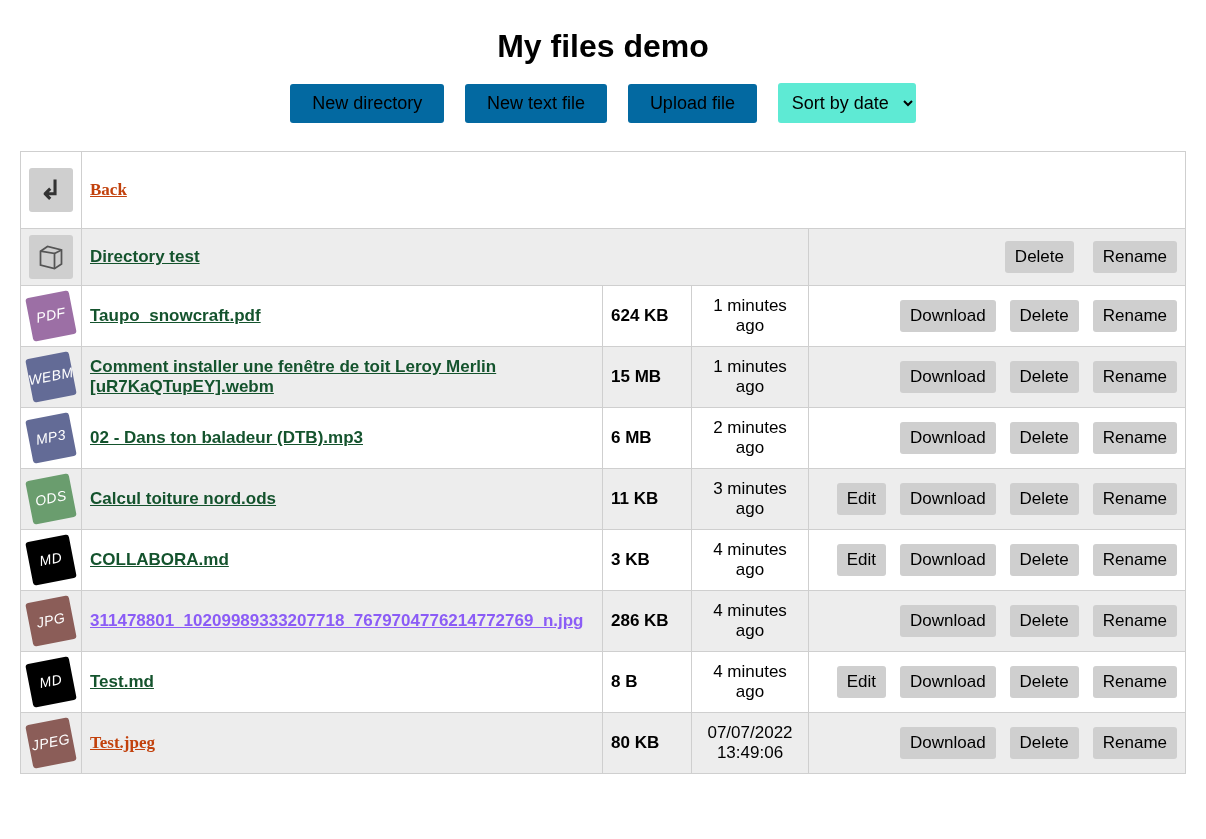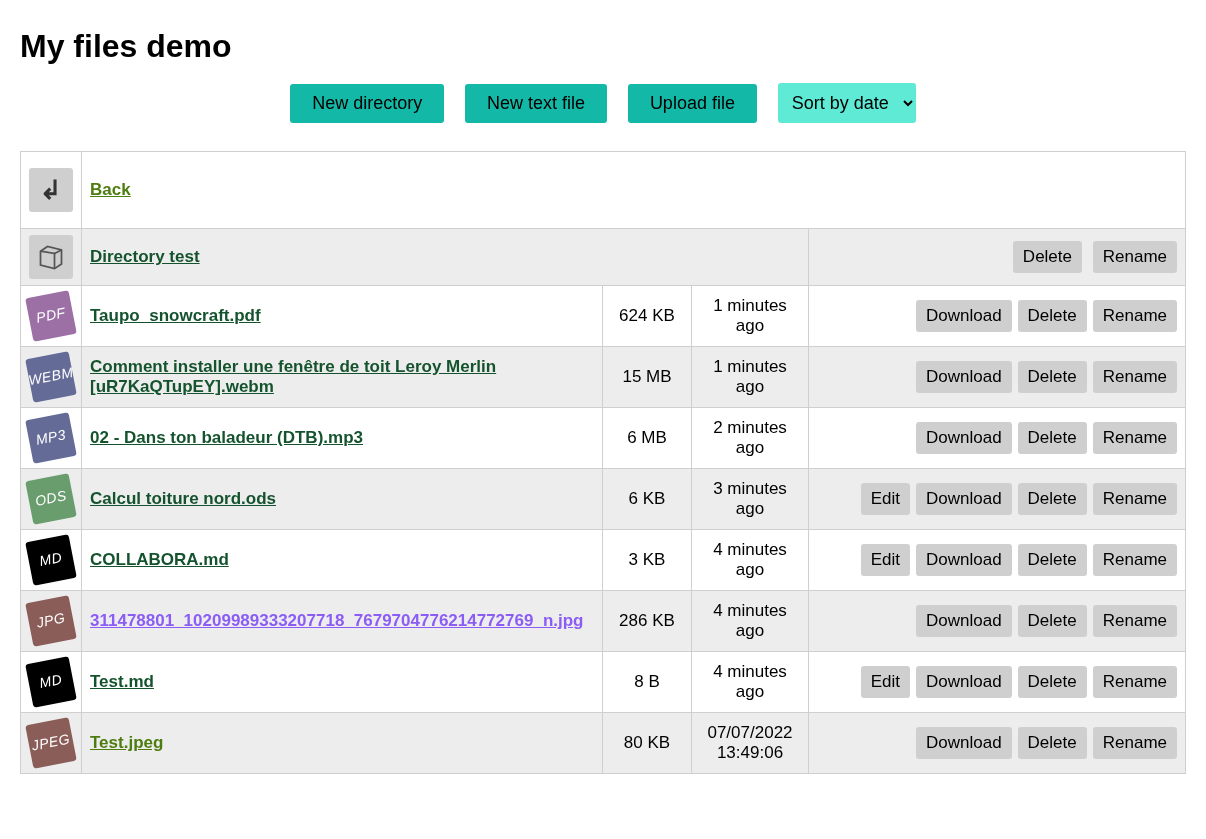--- a/index.html
+++ b/index.html
@@ -4,32 +4,32 @@
 <style>
   body {
     margin: 0;
     padding: 20px;
     font-family: Arial, Helvetica, sans-serif;
     font-size: 17px;
     color: #000;
     background: #fff;
   }
   h1 {
-    text-align: left;
+    text-align: center;
     font-size: 32px;
     margin: 8px 0 18px 0;
     font-weight: 700;
   }
   .toolbar {
     text-align: center;
     margin-bottom: 28px;
   }
   .btn, select.btn {
     display: inline-block;
-    background: #14b8a6;
+    background: #0369a1;
     border: none;
     border-radius: 3px;
     padding: 9px 22px;
     font-size: 18px;
     margin: 0 8px;
     cursor: pointer;
     font-family: inherit;
   }
   select.btn {
     padding: 9px 10px;
@@ -49,52 +49,52 @@
   .files tr.odd td { background: #ededed; }
   .files tr.even td { background: #ffffff; }
   td.icon-cell {
     width: 48px;
     text-align: center;
     padding: 6px;
   }
   td.name-cell { }
   td.size-cell {
     width: 72px;
-    text-align: center;
     white-space: nowrap;
-    font-weight: 400;
+    font-weight: 700;
   }
   td.time-cell {
     width: 100px;
     text-align: center;
   }
   td.actions-cell {
     width: 360px;
     text-align: right;
     white-space: nowrap;
   }
   a.file-link {
     color: #14532d;
     font-weight: 700;
     text-decoration: underline;
   }
   a.file-link.visited {
-    color: #4d7c0f;
+    color: #c2410c;
+    font-family: Liberation Serif, serif;
   }
   a.file-link.black {
     color: #8b5cf6;
   }
   .action-btn {
     display: inline-block;
     background: #cfcfcf;
     border: none;
     border-radius: 3px;
     padding: 6px 10px;
     font-size: 17px;
-    margin-left: 6px;
+    margin-left: 14px;
     cursor: pointer;
     font-family: inherit;
   }
   .icon-box {
     display: inline-flex;
     align-items: center;
     justify-content: center;
     width: 44px;
     height: 44px;
     border-radius: 3px;
@@ -183,21 +183,21 @@
         <td class="name-cell"><a href="#" class="file-link">02 - Dans ton baladeur (DTB).mp3</a></td>
         <td class="size-cell">6 MB</td>
         <td class="time-cell">2 minutes ago</td>
         <td class="actions-cell"><button class="action-btn">Download</button><button class="action-btn">Delete</button><button class="action-btn">Rename</button></td>
       </tr>
       <tr class="odd">
         <td class="icon-cell"><span class="icon-box green">
             <span>ODS</span>
           </span></td>
         <td class="name-cell"><a href="#" class="file-link">Calcul toiture nord.ods</a></td>
-        <td class="size-cell">6 KB</td>
+        <td class="size-cell">11 KB</td>
         <td class="time-cell">3 minutes ago</td>
         <td class="actions-cell"><button class="action-btn">Edit</button><button class="action-btn">Download</button><button class="action-btn">Delete</button><button class="action-btn">Rename</button></td>
       </tr>
       <tr class="even">
         <td class="icon-cell"><span class="icon-box black">
             <span>MD</span>
           </span></td>
         <td class="name-cell"><a href="#" class="file-link">COLLABORA.md</a></td>
         <td class="size-cell">3 KB</td>
         <td class="time-cell">4 minutes ago</td>

